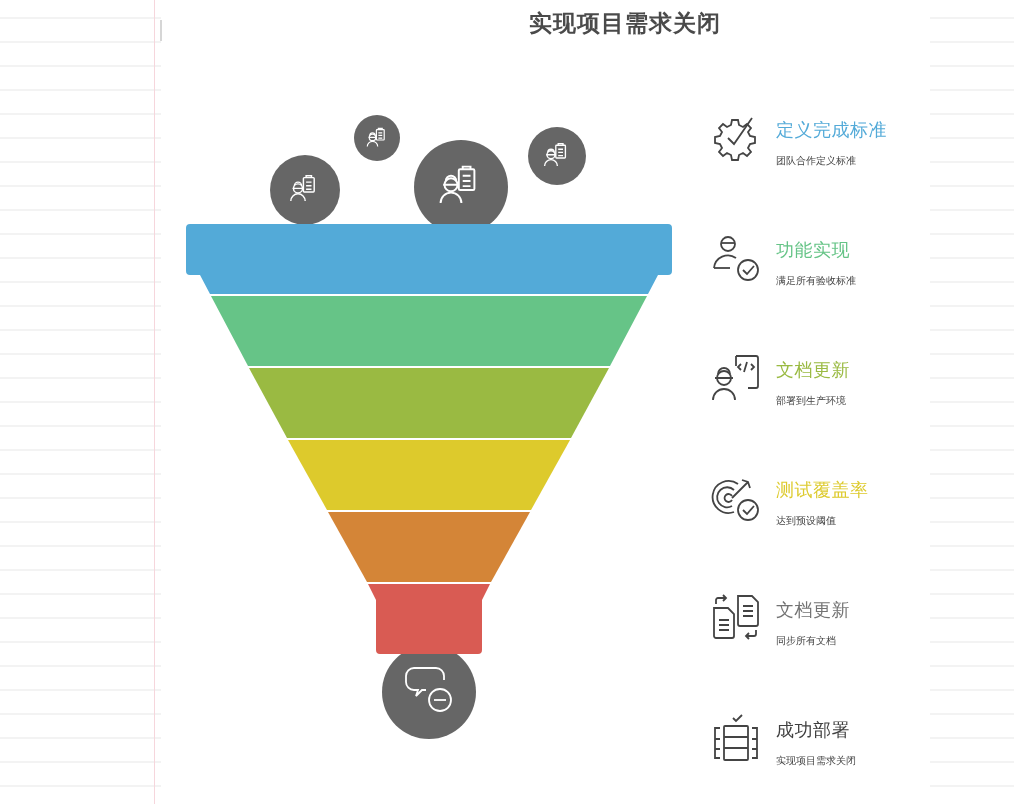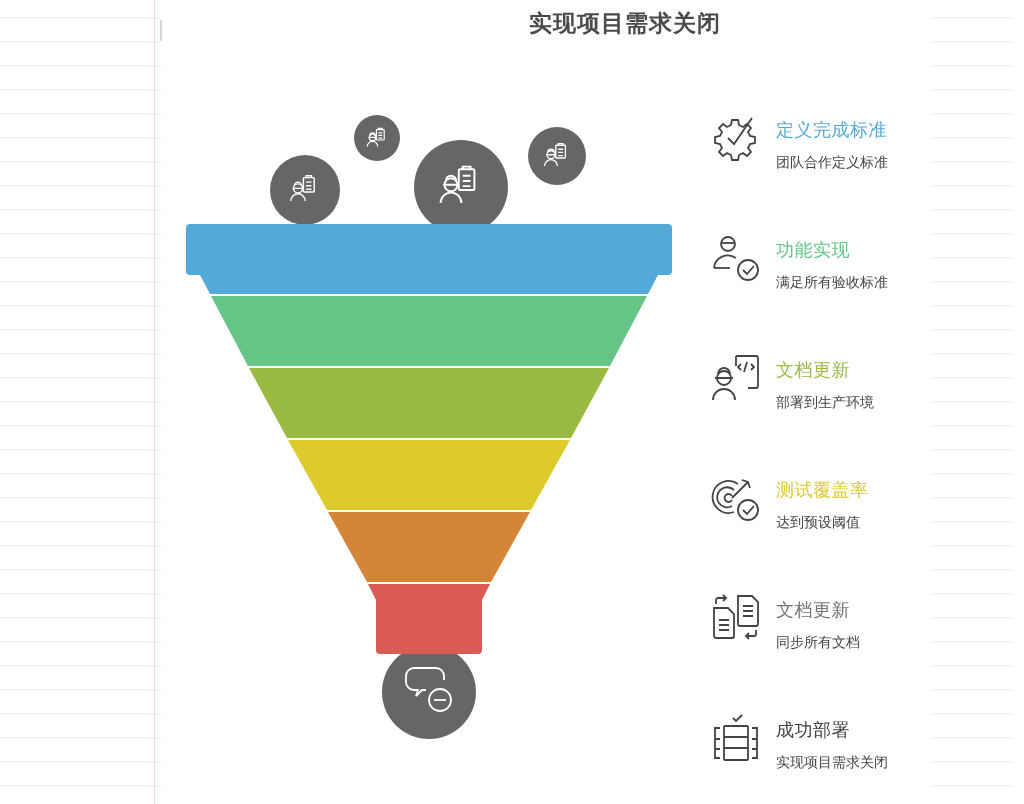--- a/index.html
+++ b/index.html
@@ -8,21 +8,21 @@
     background-image:repeating-linear-gradient(to bottom,transparent 0,transparent 17px,#f3f3f3 17px,#f3f3f3 19px,transparent 19px,transparent 24px);}
   .margin-line{position:absolute;left:154px;top:0;width:1px;height:804px;background:#f6d6dc;}
   .caret{position:absolute;left:160px;top:20px;width:2px;height:21px;background:#d6d6d6;}
   .bg-lines-right{position:absolute;left:930px;top:0;width:84px;height:804px;
     background-image:repeating-linear-gradient(to bottom,transparent 0,transparent 17px,#f3f3f3 17px,#f3f3f3 19px,transparent 19px,transparent 24px);}
   .title{position:absolute;left:470px;top:8px;width:310px;text-align:center;font-size:23px;font-weight:bold;color:#4a4a4a;letter-spacing:1px;}
   svg.funnel{position:absolute;left:0;top:0;}
   .step{position:absolute;left:710px;width:260px;height:80px;}
   .step .icon{position:absolute;left:0;top:0;width:56px;height:56px;}
   .step .label{position:absolute;left:66px;top:6px;font-size:18px;font-weight:normal;white-space:nowrap;letter-spacing:0.5px;}
-  .step .desc{position:absolute;left:66px;top:42px;font-size:14px;color:#444;white-space:nowrap;}
+  .step .desc{position:absolute;left:66px;top:42px;font-size:10px;color:#444;white-space:nowrap;}
 </style>
 </head>
 <body>
 
 <div class="bg-lines-left"></div>
 <div class="margin-line"></div>
 <div class="caret"></div>
 <div class="bg-lines-right"></div>
 
 <div class="title">实现项目需求关闭</div>

